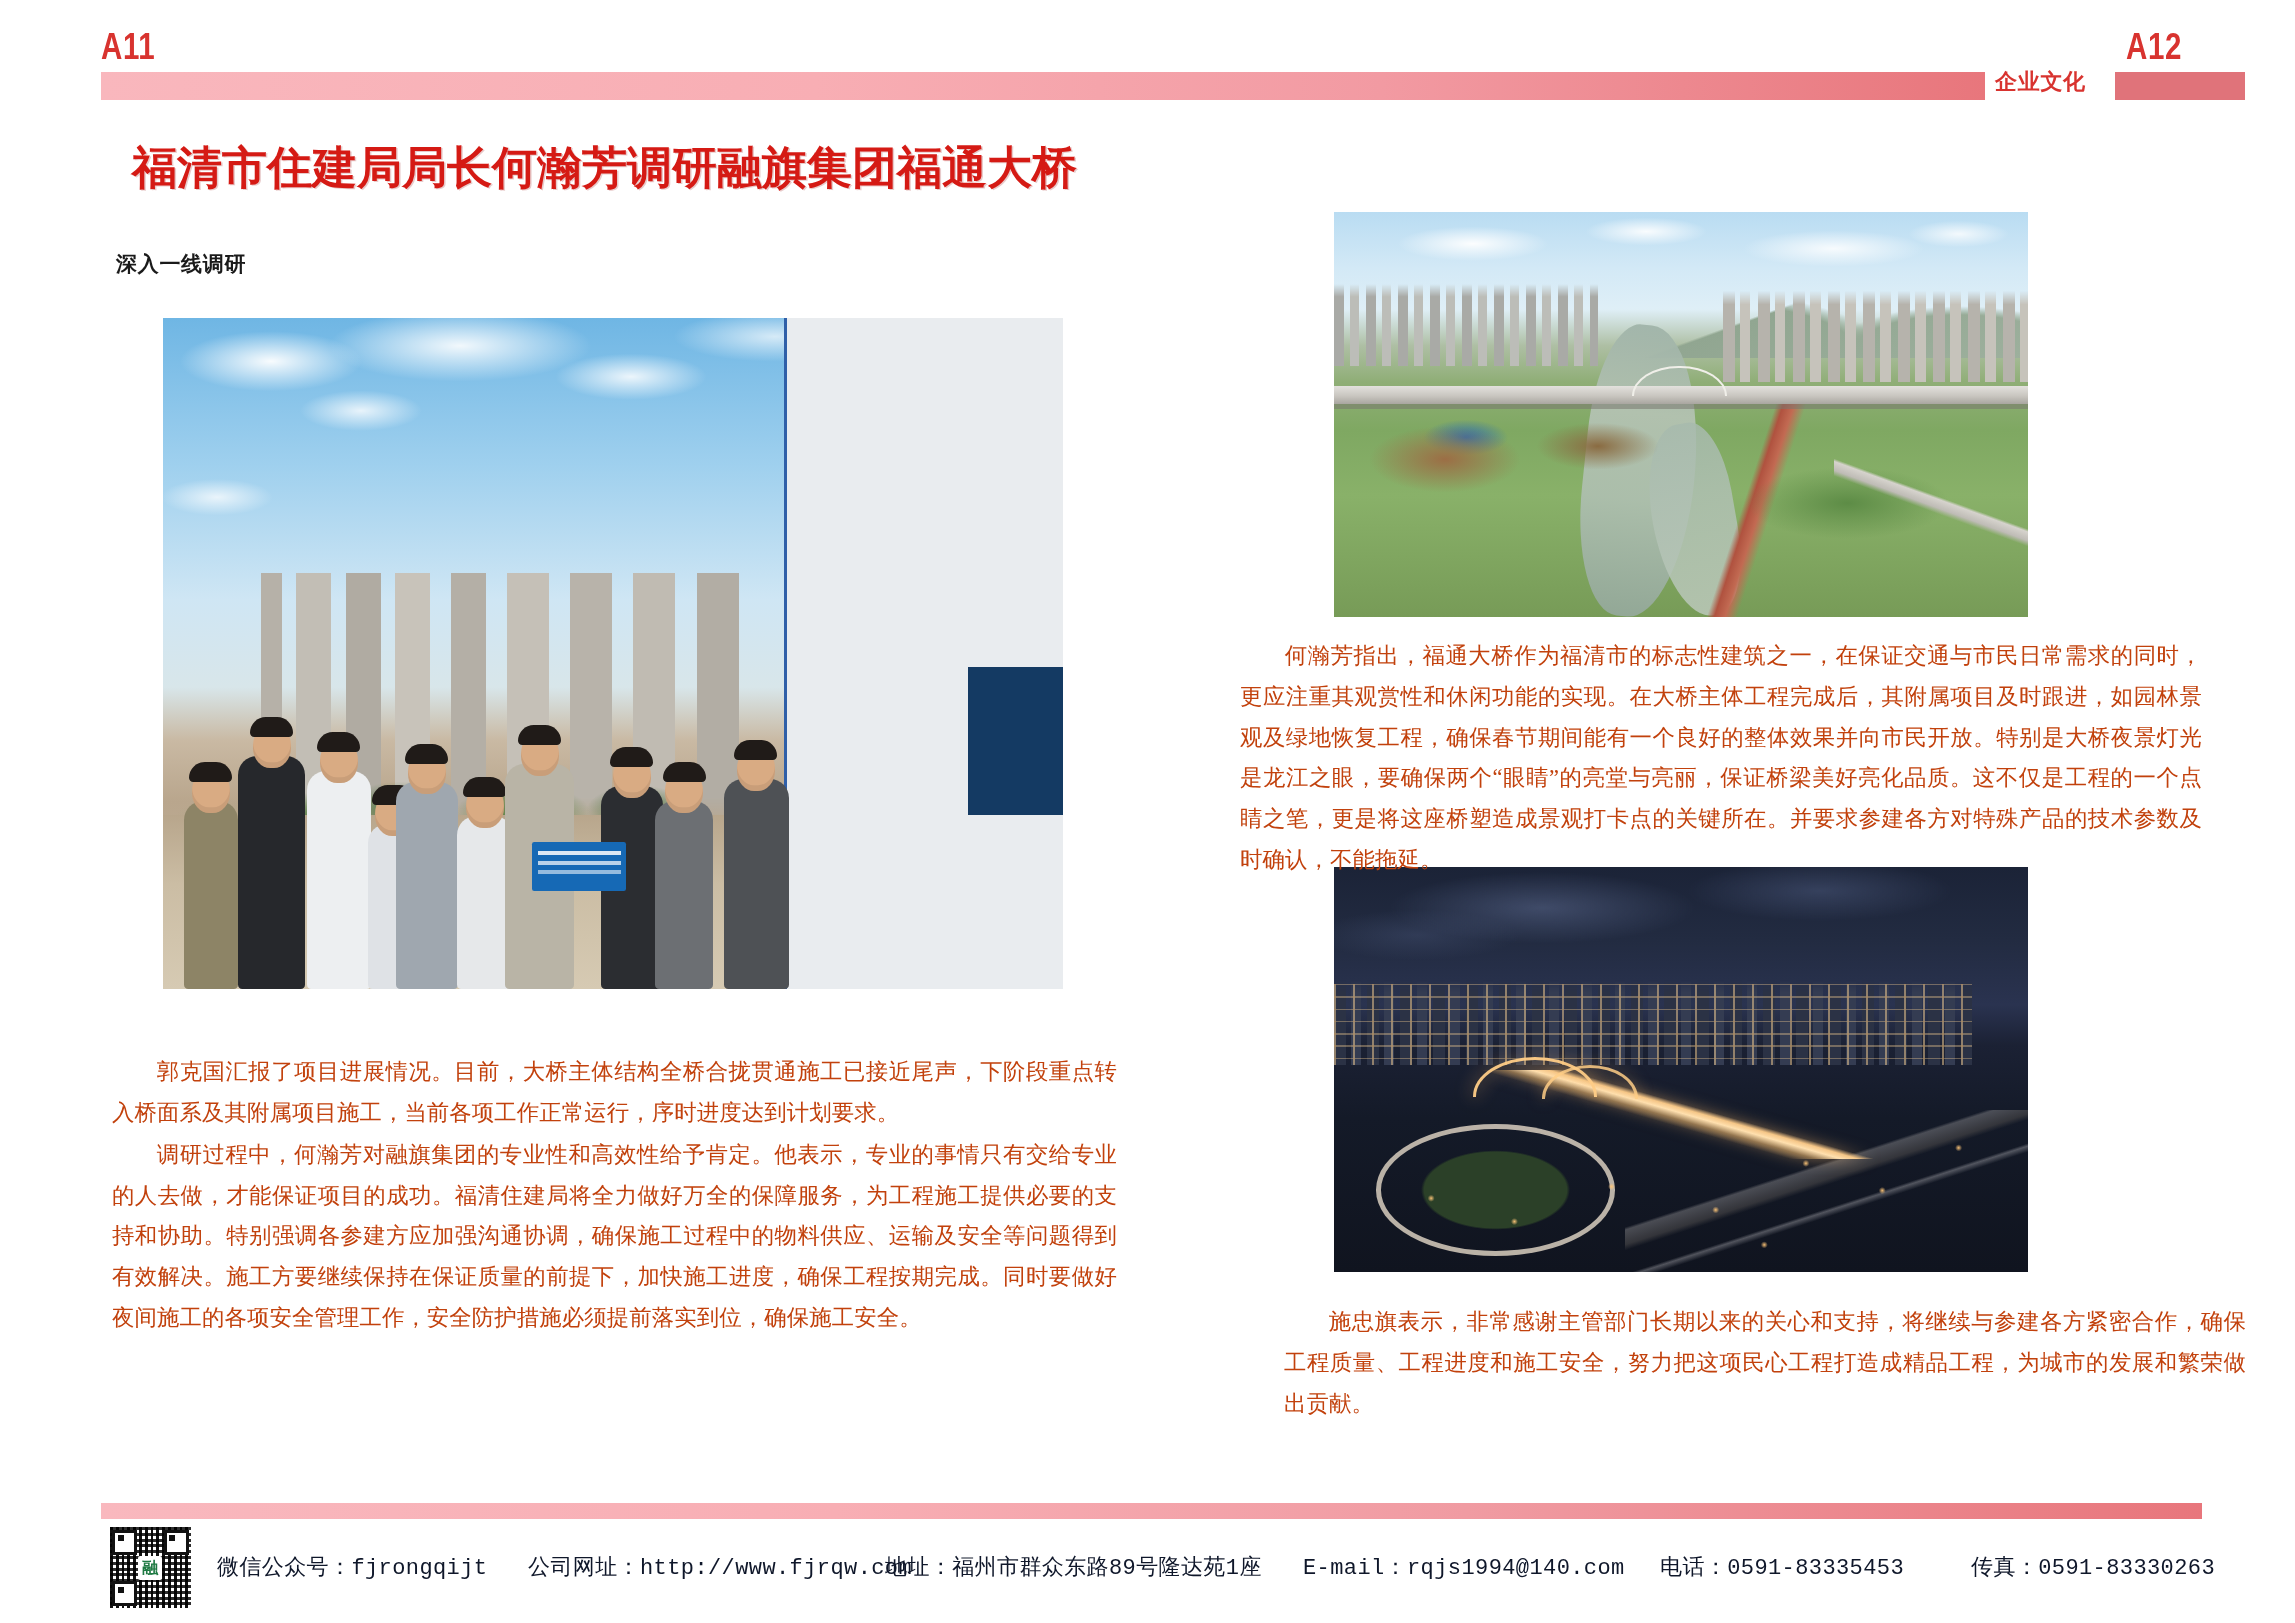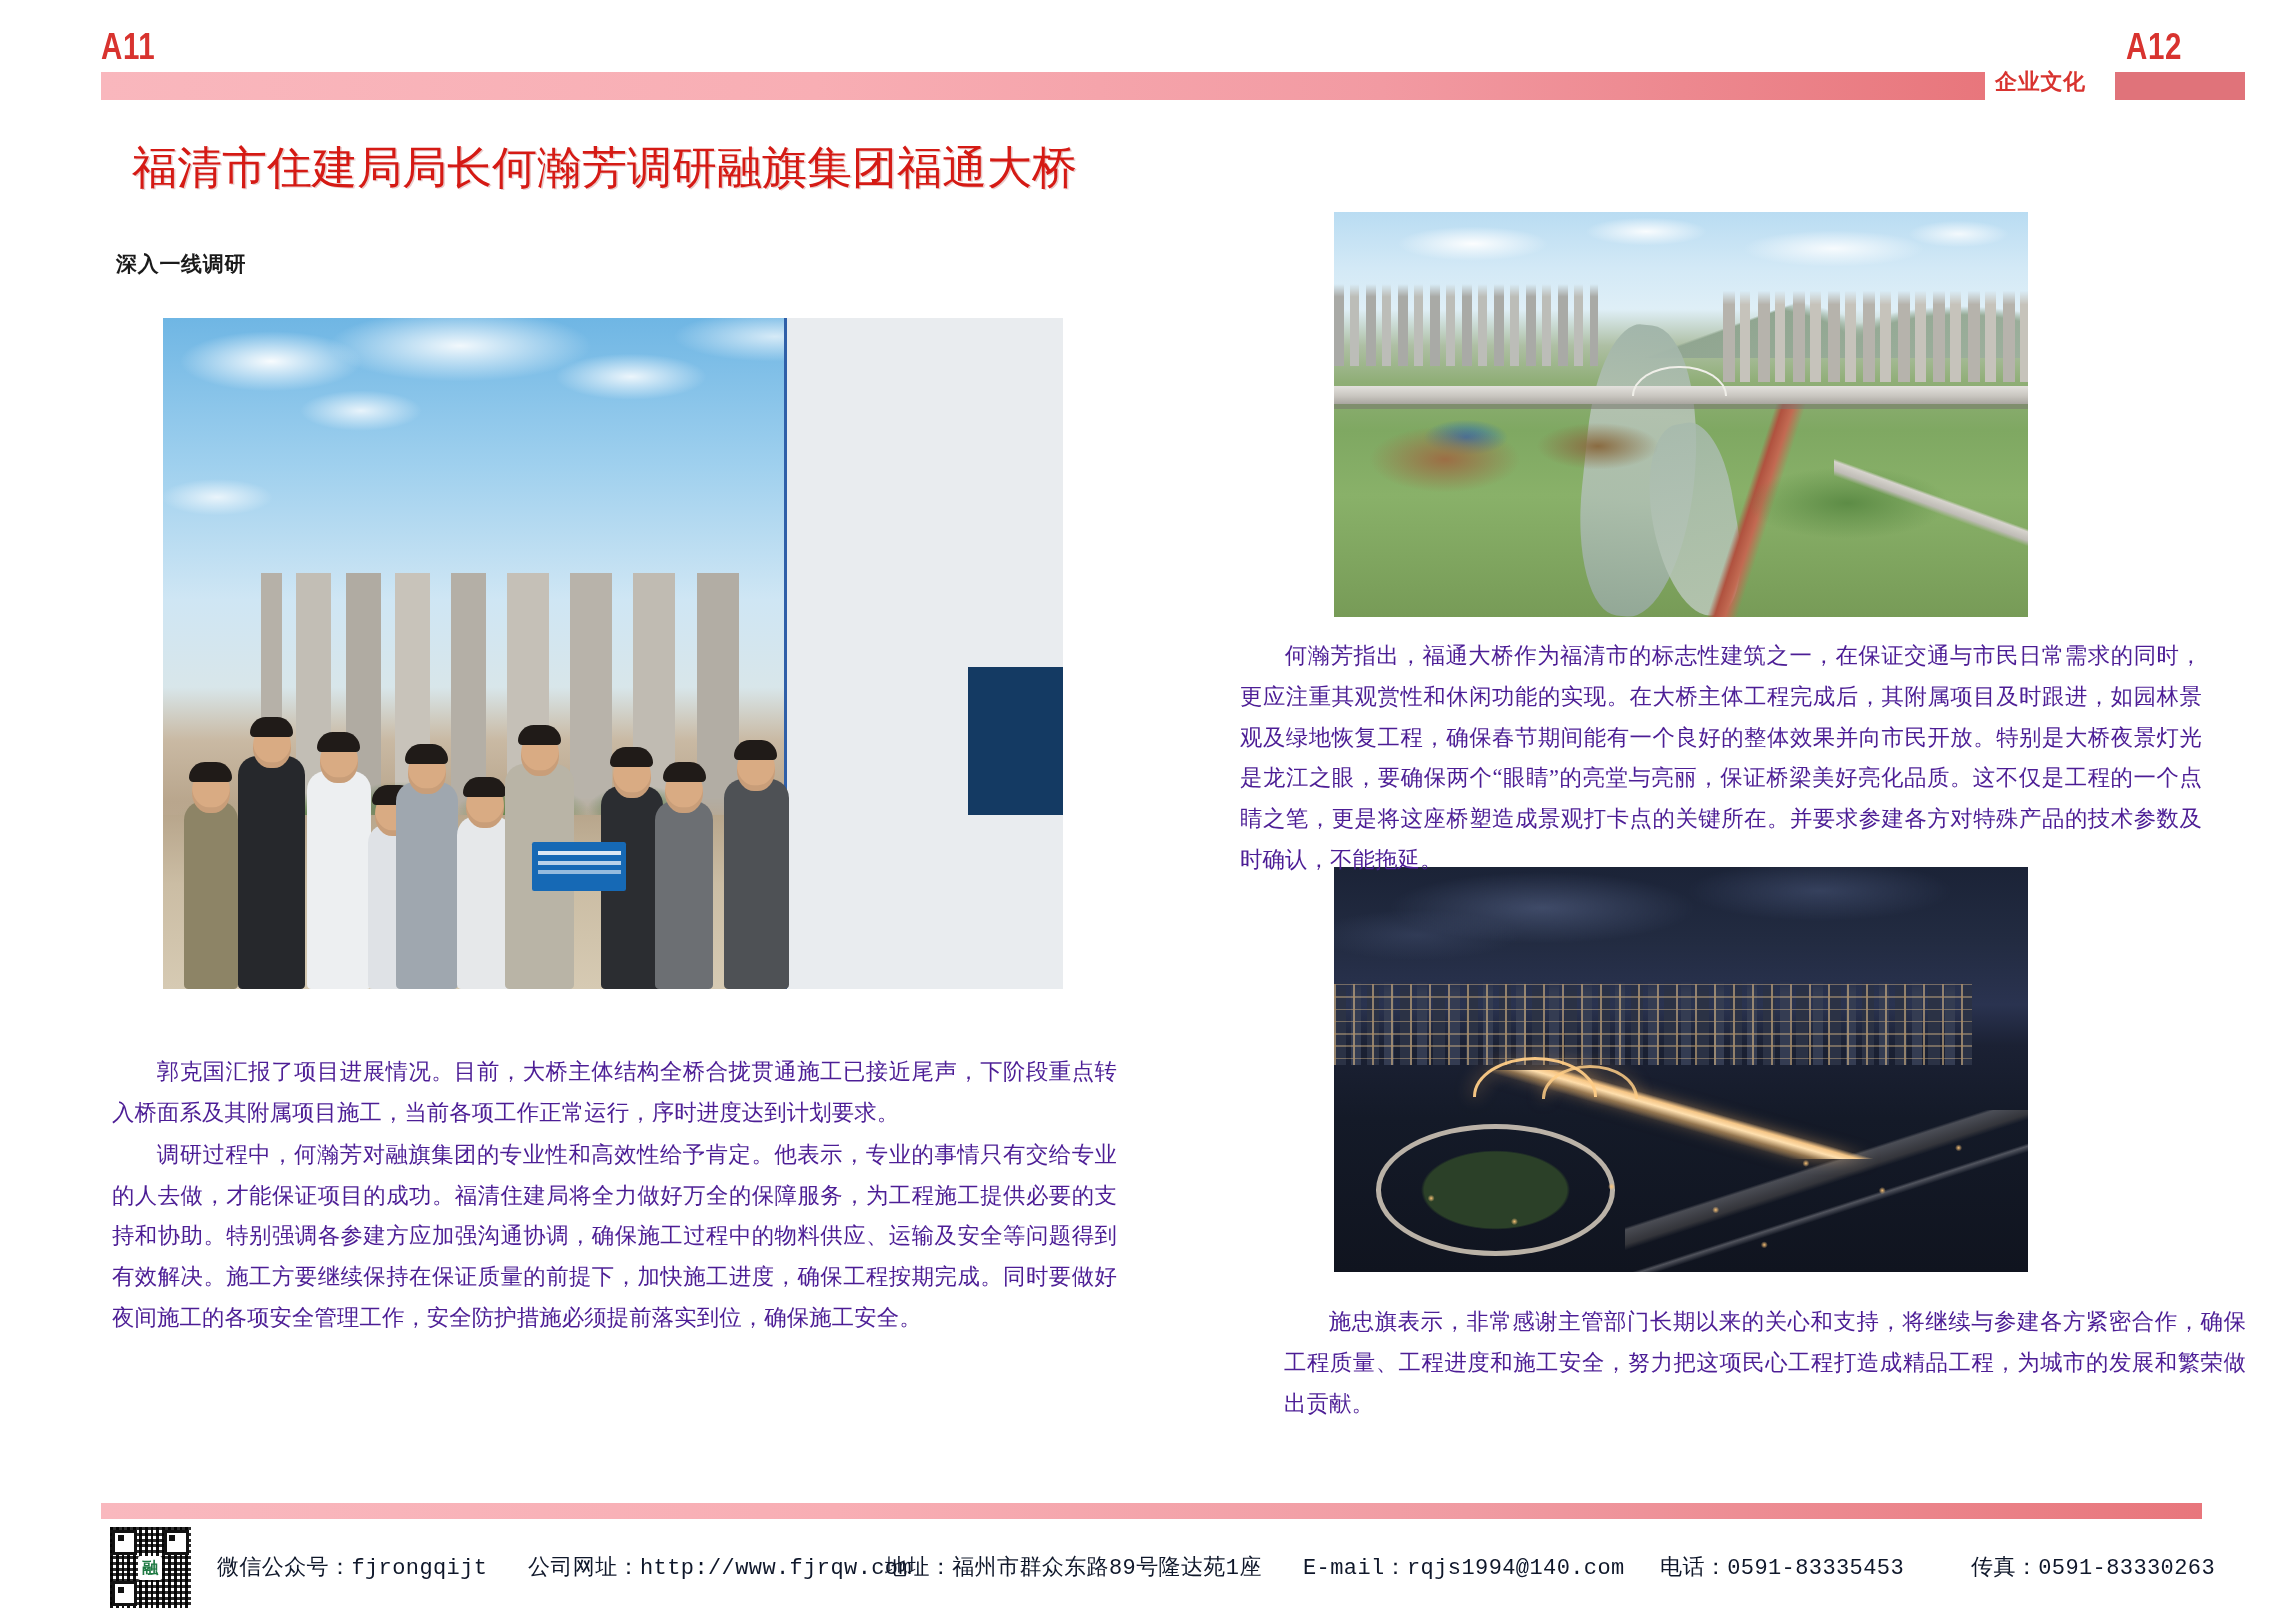--- a/index.html
+++ b/index.html
@@ -72,21 +72,21 @@
     height: 27.5px;
     background: #e0737a;
   }
 
   .headline {
     position: absolute;
     left: 132px;
     top: 143px;
     width: 955px;
     font-size: 45px;
-    font-weight: 400;
+    font-weight: 700;
     color: #d51a14;
     letter-spacing: 0px;
     line-height: 1.1;
     white-space: nowrap;
     font-family: "Liberation Sans", "DejaVu Sans", sans-serif;
     text-shadow: 1.4px 1.4px 0 rgba(150,20,16,0.22);
   }
   .subhead {
     position: absolute;
     left: 116px;
@@ -346,21 +346,21 @@
       radial-gradient(circle 5px at 68% 44%, rgba(255,198,120,.95), rgba(255,198,120,0) 70%),
       radial-gradient(circle 5px at 79% 58%, rgba(255,198,120,.95), rgba(255,198,120,0) 70%),
       radial-gradient(circle 5px at 90% 36%, rgba(255,198,120,.95), rgba(255,198,120,0) 70%),
       radial-gradient(circle 5px at 62% 86%, rgba(255,198,120,.95), rgba(255,198,120,0) 70%);
   }
 
   
   .body-block {
     position: absolute;
     font-size: 22.4px;
-    color: #4c1d95;
+    color: #c2410c;
     line-height: 1.82;
     text-align: justify;
     text-justify: inter-ideograph;
     letter-spacing: 0.1px;
     font-family: "Liberation Serif", "DejaVu Serif", serif;
   }
   .body-block p {
     margin: 0 0 1.4px 0;
     text-indent: 2em;
   }

